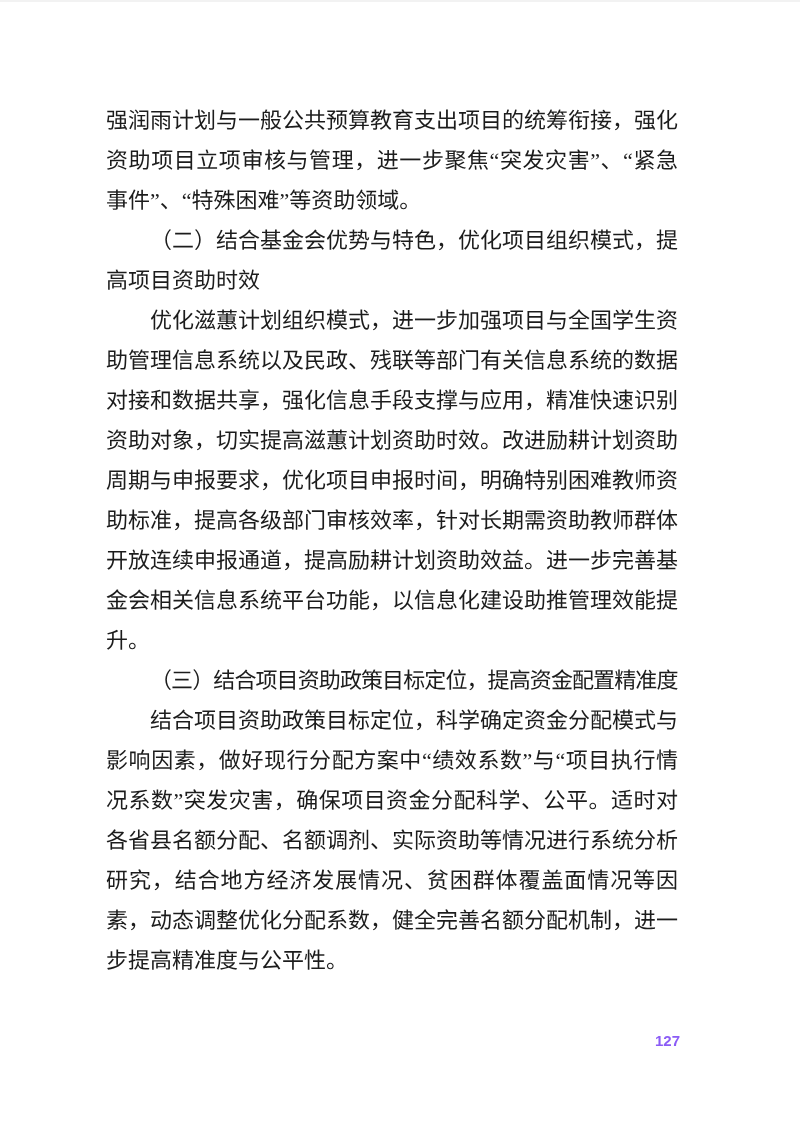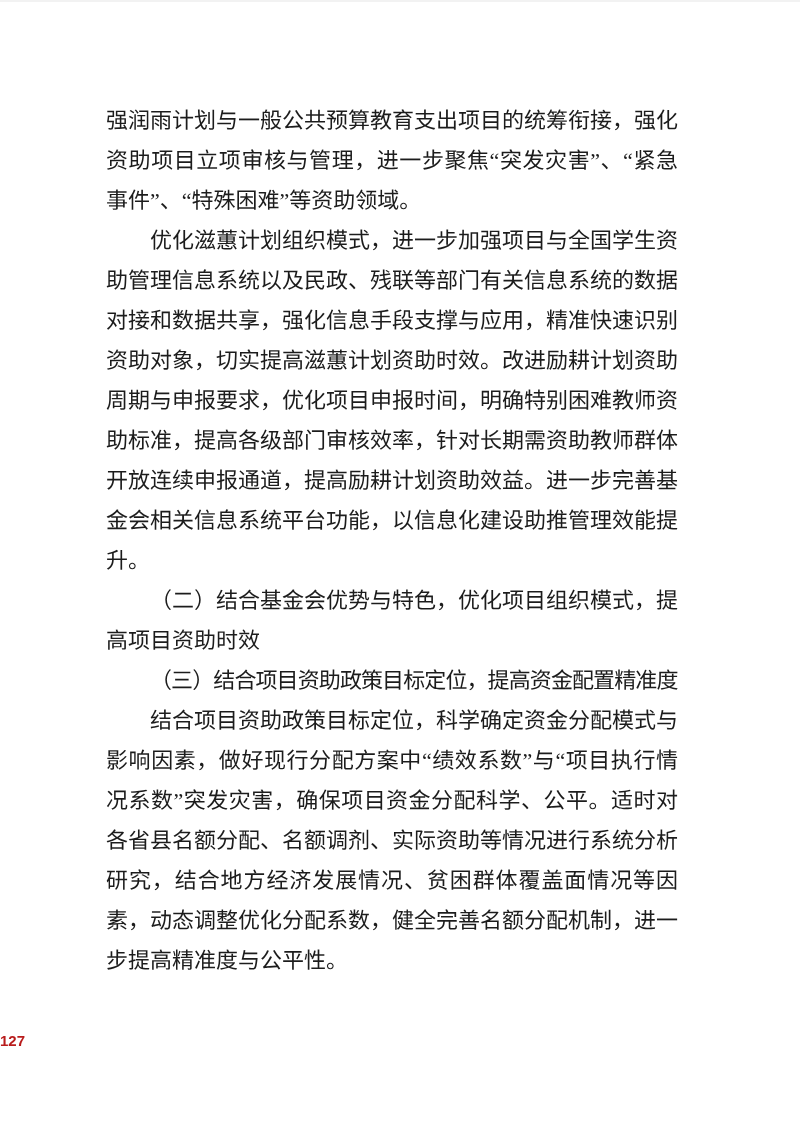--- a/index.html
+++ b/index.html
@@ -38,33 +38,33 @@
   }
   .text-block p.one-line {
     white-space: nowrap;
     letter-spacing: -0.9px;
   }
   .page-number {
     position: absolute;
     top: 1030px;
     left: 0;
     width: 680px;
-    text-align: left;
+    text-align: right;
     font-family: "Liberation Sans", "DejaVu Sans", sans-serif;
     font-size: 15px;
     font-weight: bold;
-    color: #b91c1c;
+    color: #8b5cf6;
   }
 </style>
 </head>
 <body>
 
 <div class="page">
   <div class="text-block">
     <p class="no-indent">强润雨计划与一般公共预算教育支出项目的统筹衔接，强化资助项目立项审核与管理，进一步聚焦“突发灾害”、“紧急事件”、“特殊困难”等资助领域。</p>
+    <p>（二）结合基金会优势与特色，优化项目组织模式，提高项目资助时效</p>
     <p>优化滋蕙计划组织模式，进一步加强项目与全国学生资助管理信息系统以及民政、残联等部门有关信息系统的数据对接和数据共享，强化信息手段支撑与应用，精准快速识别资助对象，切实提高滋蕙计划资助时效。改进励耕计划资助周期与申报要求，优化项目申报时间，明确特别困难教师资助标准，提高各级部门审核效率，针对长期需资助教师群体开放连续申报通道，提高励耕计划资助效益。进一步完善基金会相关信息系统平台功能，以信息化建设助推管理效能提升。</p>
-    <p>（二）结合基金会优势与特色，优化项目组织模式，提高项目资助时效</p>
     <p class="one-line">（三）结合项目资助政策目标定位，提高资金配置精准度</p>
     <p>结合项目资助政策目标定位，科学确定资金分配模式与影响因素，做好现行分配方案中“绩效系数”与“项目执行情况系数”突发灾害，确保项目资金分配科学、公平。适时对各省县名额分配、名额调剂、实际资助等情况进行系统分析研究，结合地方经济发展情况、贫困群体覆盖面情况等因素，动态调整优化分配系数，健全完善名额分配机制，进一步提高精准度与公平性。</p>
   </div>
 
   <div class="page-number">127</div>
 </div>
 
 </body></html>

